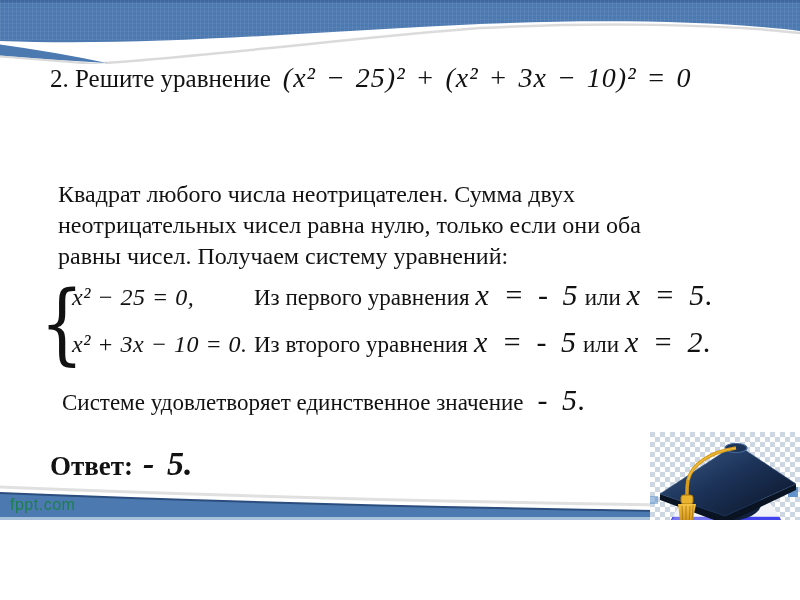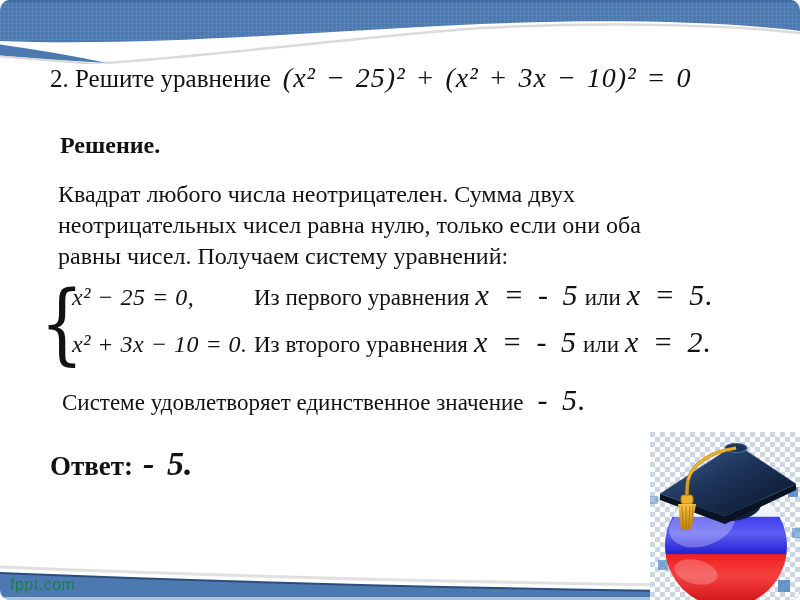--- a/index.html
+++ b/index.html
@@ -1,21 +1,20 @@
 <!DOCTYPE html>
 <html><head>
 <meta charset="utf-8">
 <style>
   html,body{margin:0;padding:0;}
   .slide{
-    position:relative;width:800px;height:600px;overflow:hidden;
+    position:relative;width:800px;height:520px;overflow:hidden;
     background:#ffffff;
     font-family:"Liberation Serif","DejaVu Serif",serif;
     color:#121212;
-    border-radius:10px;
   }
   
   .top-band{position:absolute;left:0;top:0;width:800px;height:64px;}
   .top-band svg,.bottom-band svg{display:block;}
   .band-texture{
     position:absolute;left:0;top:0;width:800px;height:40px;pointer-events:none;
     background-image:
       repeating-linear-gradient(90deg, rgba(255,255,255,.07) 0 1px, transparent 1px 4px),
       repeating-linear-gradient(0deg, rgba(255,255,255,.05) 0 1px, transparent 1px 4px);
   }
@@ -66,21 +65,20 @@
       <path d="M0,44.5 Q55,52 107,63 Q50,59.5 0,55.5 Z" fill="#4b79b0"></path>
       <path d="M0,56.5 Q55,61 108,65" stroke="#c9c9c9" stroke-width="2" fill="none" opacity="0.7"></path>
     </svg>
     <div class="band-texture"></div>
   </div>
 
   <div class="title-row">
     <span class="t-text">2. Решите уравнение</span><span class="t-eq">(x² − 25)² + (x² + 3x − 10)² = 0</span>
   </div>
 
-  <div class="heading">Решение.</div>
 
   <div class="para">
     <span class="pline">Квадрат любого числа неотрицателен. Сумма двух</span>
     <span class="pline">неотрицательных чисел равна нулю, только если они оба</span>
     <span class="pline">равны чисел. Получаем систему уравнений:</span>
   </div>
 
   <div class="brace">{</div>
   <div class="eq eq1">x² − 25 = 0,</div>
   <div class="eq eq2">x² + 3x − 10 = 0.</div>

